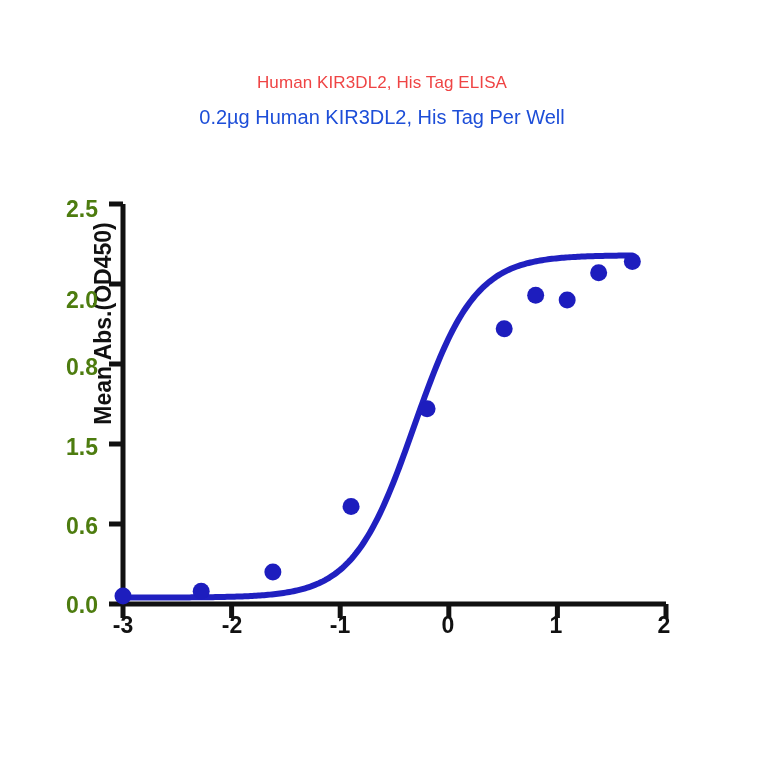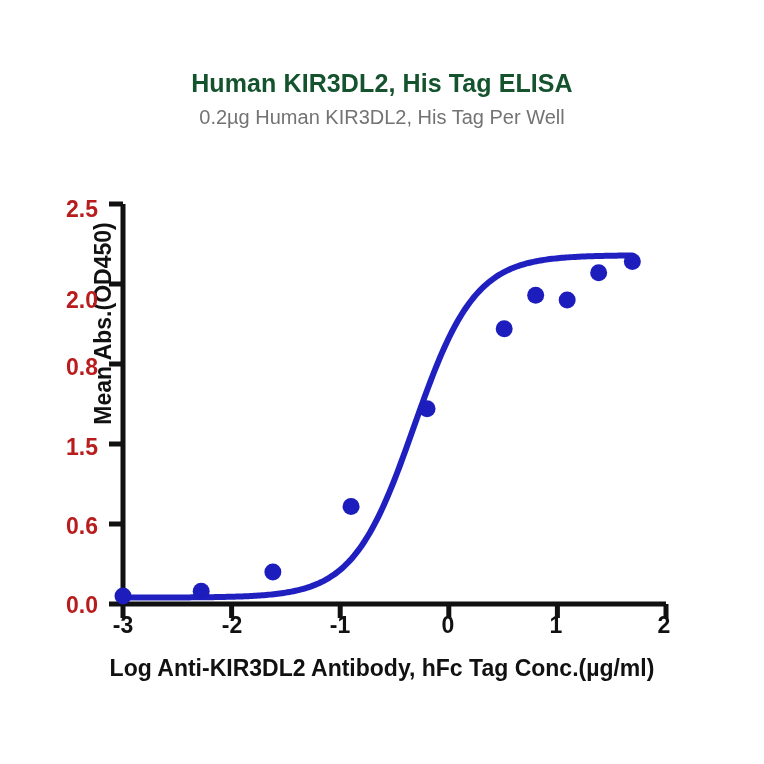--- a/index.html
+++ b/index.html
@@ -21,31 +21,31 @@
     background: #ffffff;
   }
   #title-block {
     position: absolute;
     left: 0;
     top: 68px;
     width: 764px;
     text-align: center;
   }
   #chart-title {
-    font-size: 25px;
-    font-weight: bold;
+    font-size: 17px;
+    font-weight: normal;
     letter-spacing: 0.1px;
-    color: #14532d;
+    color: #ef4444;
     line-height: 30px;
     white-space: nowrap;
   }
   #chart-subtitle {
     font-size: 20px;
     font-weight: normal;
-    color: #737373;
+    color: #1d4ed8;
     line-height: 26px;
     margin-top: 6px;
     white-space: nowrap;
   }
   #plot-area {
     position: absolute;
     left: 0;
     top: 0;
     width: 764px;
     height: 764px;
@@ -74,21 +74,21 @@
     color: #111111;
     white-space: nowrap;
   }
   .ytick-label {
     position: absolute;
     right: 0;
     width: 64px;
     text-align: right;
     font-size: 23px;
     font-weight: bold;
-    color: #b91c1c;
+    color: #4d7c0f;
   }
   .ytick-wrap {
     position: absolute;
     left: 34px;
     width: 64px;
     height: 24px;
   }
   .xtick-wrap {
     position: absolute;
     top: 612px;
@@ -113,21 +113,20 @@
 <div id="figure">
 
   <div id="title-block">
     <div id="chart-title">Human KIR3DL2, His Tag ELISA</div>
     <div id="chart-subtitle">0.2µg Human KIR3DL2, His Tag Per Well</div>
   </div>
 
   <div id="plot-area">
 
     <div id="y-axis-title">Mean Abs.(OD450)</div>
-    <div id="x-axis-title">Log Anti-KIR3DL2 Antibody, hFc Tag Conc.(µg/ml)</div>
 
     <div class="ytick-wrap" style="top:196px">
       <div class="ytick-label">2.5</div>
     </div>
     <div class="ytick-wrap" style="top:287px">
       <div class="ytick-label">2.0</div>
     </div>
     <div class="ytick-wrap" style="top:354px">
       <div class="ytick-label">0.8</div>
     </div>

